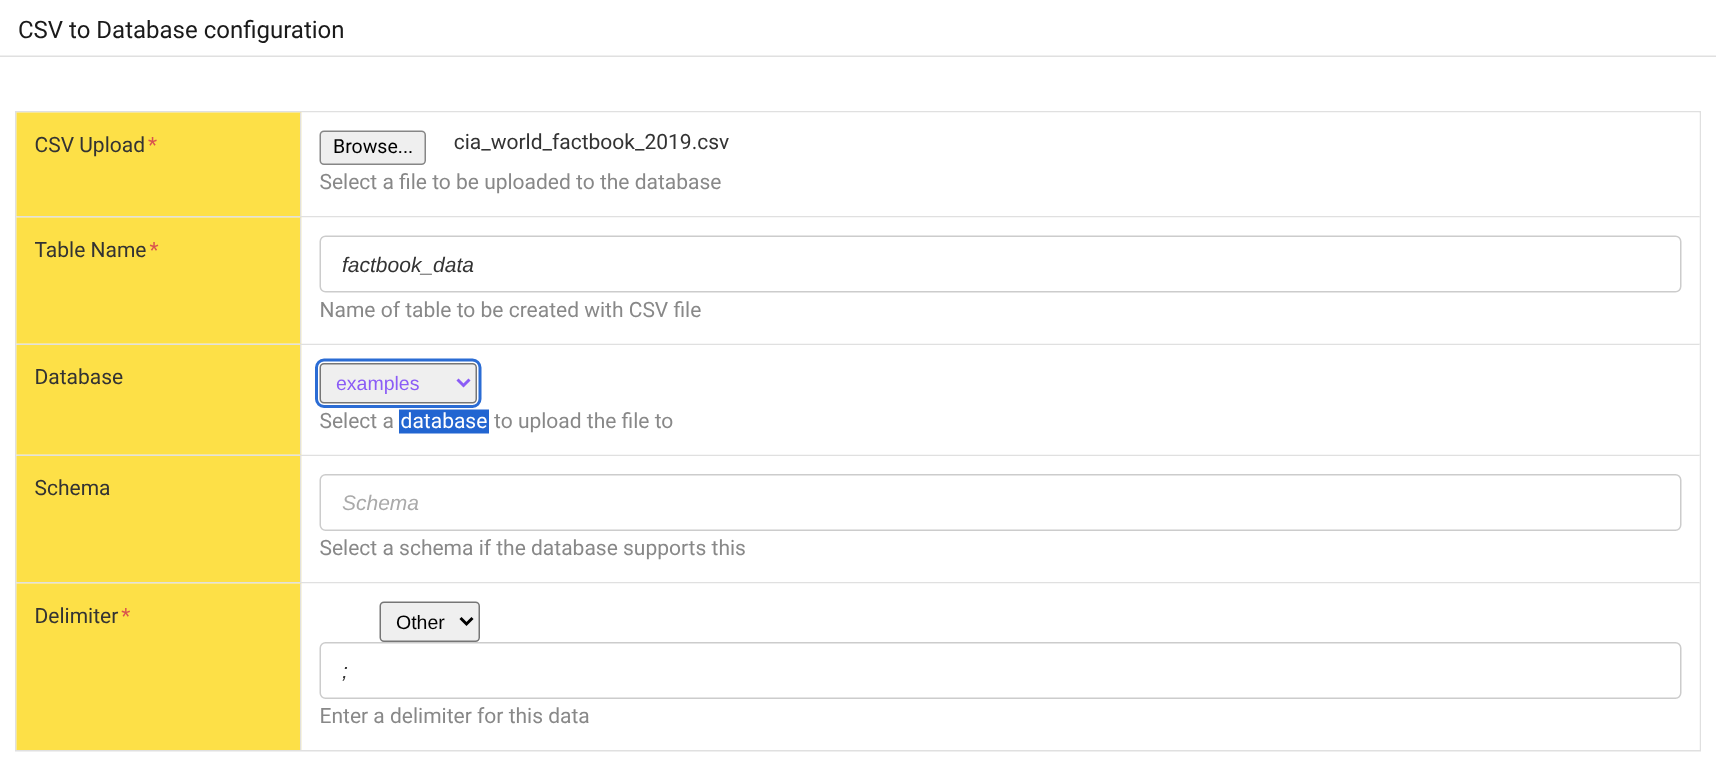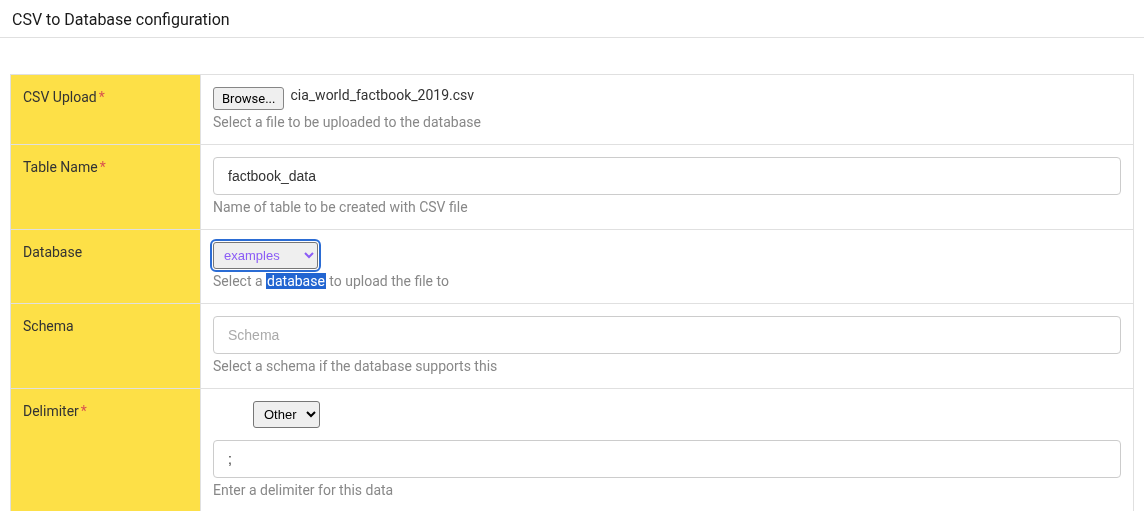--- a/index.html
+++ b/index.html
@@ -63,38 +63,40 @@
   }
   .text-input {
     width: 100%;
     height: 38px;
     padding: 6px 14px;
     border: 1px solid #ccc;
     border-radius: 4px;
     font-size: 14px;
     color: #333;
     background: #fff;
+    font-style: italic;
   }
   .text-input::placeholder {
     color: #aaa;
   }
   .browse-btn {
     display: inline-block;
     padding: 3px 8px;
     border: 1px solid #868686;
     border-radius: 3px;
     background: #efefef;
     font-size: 13px;
     color: #000;
     cursor: pointer;
     margin-right: 6px;
   }
   .file-name {
     font-size: 14px;
     color: #333;
+    margin-left: 12px;
   }
   .select-focused {
     display: inline-block;
     min-width: 105px;
     height: 27px;
     padding: 2px 6px;
     border: 1px solid #767676;
     border-radius: 3px;
     background: #efefef;
     font-size: 13px;
@@ -116,21 +118,21 @@
   .highlight-word {
     background: #2265d1;
     color: #fff;
     padding: 0 1px;
   }
   .upload-line {
     display: flex;
     align-items: flex-start;
   }
   .delimiter-select-wrap {
-    margin-bottom: 12px;
+    margin-bottom: 0;
     padding-left: 40px;
   }
 </style>
 </head>
 <body>
 
 <div class="container">
   <div class="page-title">CSV to Database configuration</div>
 
   <div class="form-area">

